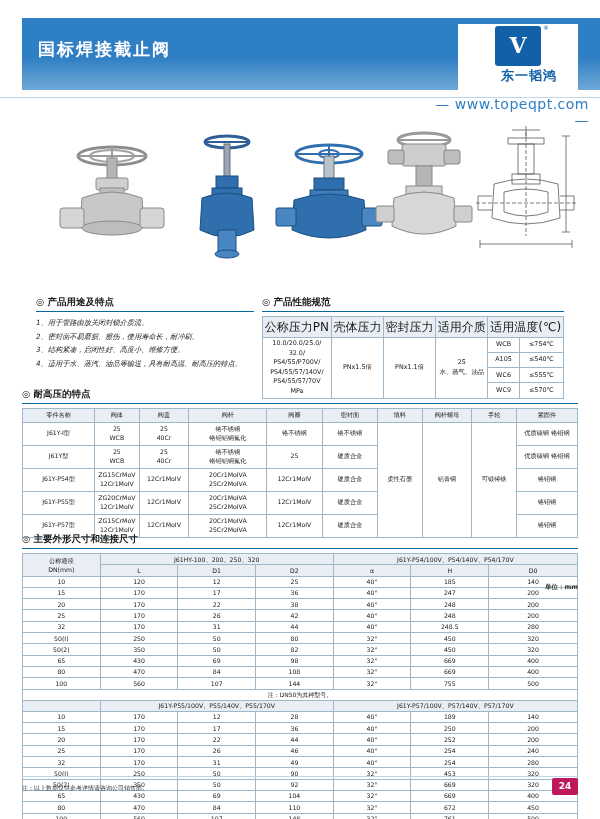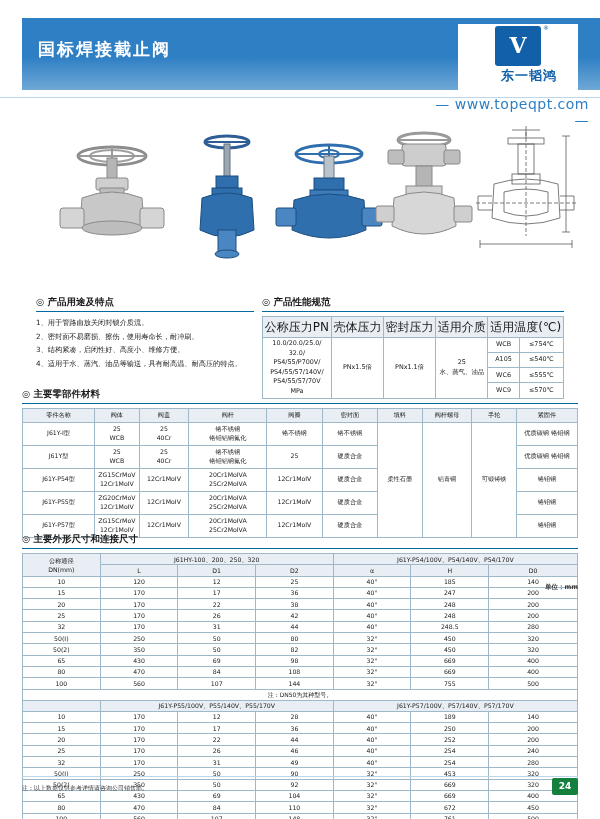--- a/index.html
+++ b/index.html
@@ -64,21 +64,21 @@
   }
   .sec-rule {
     border-bottom:1px solid #0369a1; padding-bottom:2px; margin-bottom:4px;
   }
   
   .features {
     position:absolute; left:36px; top:296px; width:218px;
   }
   .features ul { margin:4px 0 0 0; padding:0; list-style:none; }
   .features li {
-    font-size:7.2px; line-height:1.9; color:#222;
+    font-size:7.2px; line-height:1.9; color:#222;font-style:italic;
   }
   
   .specs {
     position:absolute; left:262px; top:296px; width:302px;
   }
   table { border-collapse:collapse; }
   .spec-tbl { width:302px; font-size:6.4px; }
   .spec-tbl th, .spec-tbl td {
     border:1px solid #9fb8c9; text-align:center; vertical-align:middle;
     padding:1px 1px; color:#1a1a1a; line-height:1.5;
@@ -100,21 +100,21 @@
     border:1px solid #9fb8c9; text-align:center; vertical-align:middle;
     padding:0.5px 1px; line-height:1.5; height:9px;
   }
   .dim-tbl th { background:#e8eef3; font-weight:normal; }
   .dim-tbl td.note { text-align:center; font-size:6px; }
   .footnote {
     position:absolute; left:22px; top:784px; font-size:6px; color:#333;
   }
   .pagenum {
     position:absolute; right:22px; top:778px; width:26px; height:17px;
-    background:#15803d; color:#fff; font-size:9px; font-weight:bold;
+    background:#be185d; color:#fff; font-size:9px; font-weight:bold;
     text-align:center; line-height:17px; border-radius:2px;
   }
   .bottom-rule {
     position:absolute; left:22px; top:776px; width:556px; height:1px; background:#bcd6ea;
   }
   .tech-draw { position:absolute; }
 </style>
 </head>
 <body>
 
@@ -264,21 +264,21 @@
       </tr>
       <tr>
         <td>WC9</td>
         <td>≤570℃</td>
       </tr>
     </tbody>
       </table>
   </div>
 
   <div class="mat-wrap">
-    <div class="sec-title sec-rule">◎ 主要零部件材料</div>
+    <div class="sec-title sec-rule">◎ 耐高压的特点</div>
     <table class="mat-tbl">
       <tbody>
           <tr>
         <th style="width:13%">零件名称</th>
         <th style="width:8%">阀体</th>
         <th style="width:9%">阀盖</th>
         <th style="width:14%">阀杆</th>
         <th style="width:10%">阀瓣</th>
         <th style="width:10%">密封面</th>
         <th style="width:8%">填料</th>

